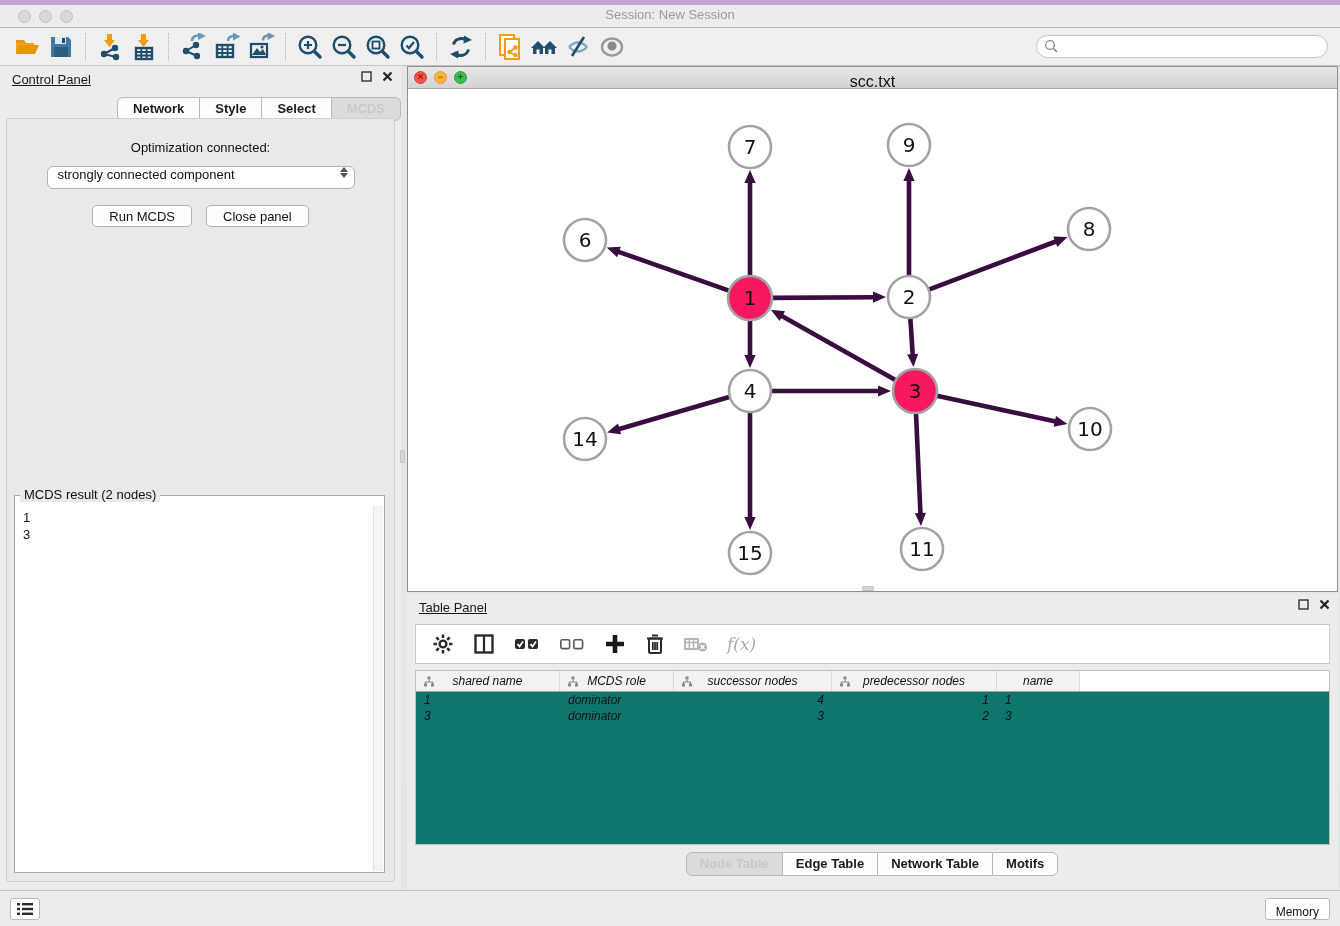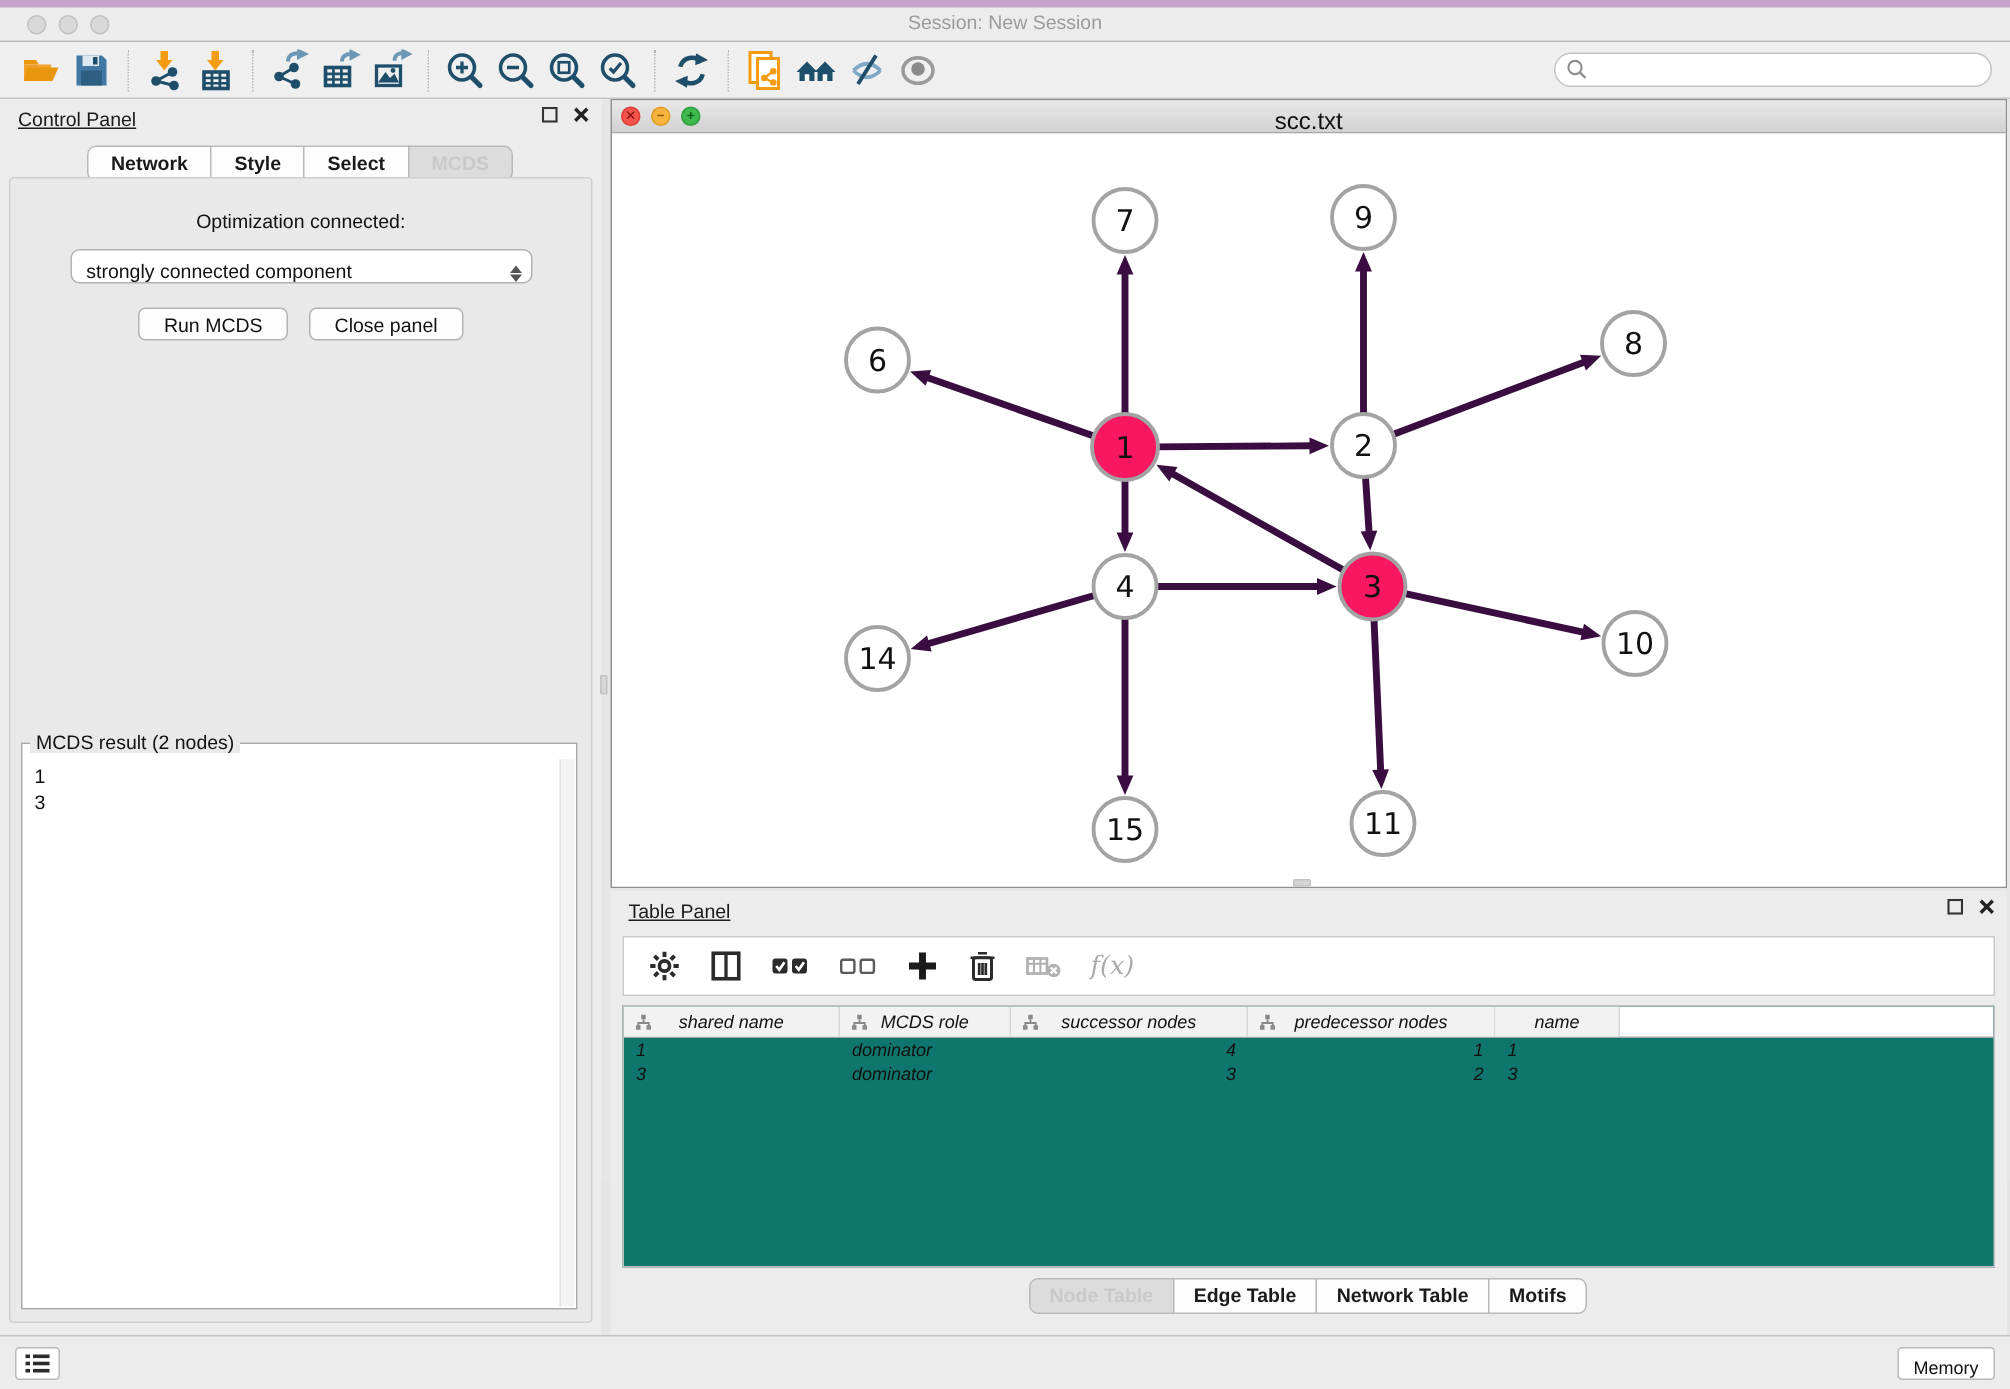--- a/index.html
+++ b/index.html
@@ -18,28 +18,28 @@
   .toolbar { position:absolute; left:0; top:28px; width:1340px; height:38px; background:#EFEFEF; border-bottom:1px solid #C6C6C6; display:flex; align-items:center; padding-left:10px; }
   .tb-btn { width:34px; height:32px; display:flex; align-items:center; justify-content:center; flex:0 0 auto; }
   .tb-sep { width:1px; height:28px; border-left:1px dotted #B5B5B5; margin:0 7px; flex:0 0 auto; }
   .search-box { margin-left:auto; margin-right:12px; width:292px; height:23px; background:#fff; border:1px solid #C4C4C4; border-radius:12px; display:flex; align-items:center; padding-left:7px; }
 
   
   .control-panel { position:absolute; left:0; top:66px; width:401px; height:824px; background:#ECECEC; }
   .panel-header { position:relative; height:26px; display:flex; align-items:center; }
   .panel-header .ptitle { font-size:13px; color:#1A1A1A; padding-left:12px;text-decoration:underline; }
   .ph-icons { position:absolute; right:8px; top:5px; display:flex; gap:10px; align-items:center; }
-  .tabs-row { display:flex; justify-content:center; margin-top:5px; }
+  .tabs-row { display:flex; justify-content:flex-end; margin-top:5px; }
   .seg-tab { font-size:13px; font-weight:bold; color:#1A1A1A; background:#FDFDFD; border:1px solid #B9B9B9; padding:3px 15px 4px; margin-left:-1px; position:relative; }
   .seg-tab:first-child { border-radius:6px 0 0 6px; }
   .seg-tab:last-child { border-radius:0 6px 6px 0; }
   .seg-tab.active { background:#DCDCDC; color:#C9C9C9; }
   .cp-content { position:absolute; left:6px; right:6px; top:52px; bottom:8px; background:#E9E9E9; border:1px solid #CFCFCF; border-radius:3px; }
   .opt-label { margin-top:21px; text-align:center; font-size:13px; color:#111; }
-  .dropdown { margin:11px auto 16px; width:308px; height:23px; background:#fff; border:1px solid #B3B3B3; border-radius:6px; display:flex; align-items:flex-end; padding:0 6px 0 10px; font-size:13px; color:#111; }
+  .dropdown { margin:11px auto 16px; width:308px; height:23px; background:#fff; border:1px solid #B3B3B3; border-radius:6px; display:flex; align-items:flex-start; padding:0 6px 0 10px; font-size:13px; color:#111; }
   .dropdown .dd-val { flex:1; }
   .stepper { display:flex; flex-direction:column; align-items:center; gap:1px; }
   .stepper i { width:0; height:0; border-left:4px solid transparent; border-right:4px solid transparent; display:block; }
   .stepper .up { border-bottom:5px solid #555; }
   .stepper .down { border-top:5px solid #555; }
   .btn-row { display:flex; justify-content:center; gap:14px; margin-top:12px; }
   .mac-btn { height:22px; background:#FDFDFD; border:1px solid #B3B3B3; border-radius:5px; font-size:13px; color:#111; padding:0 16px; display:flex; align-items:center; font-family:inherit; }
   .result-box { position:absolute; left:14px; width:371px; top:429px; height:378px; border:1px solid #A9A9A9; background:#fff; }
   .result-legend { position:absolute; top:-9px; left:5px; background:#E9E9E9; padding:0 4px; font-size:13px; color:#111; }
   .result-text { position:absolute; left:0; right:12px; top:9px; bottom:0; padding:4px 0 0 8px; font-size:13px; line-height:17px; color:#111; overflow:hidden; }

